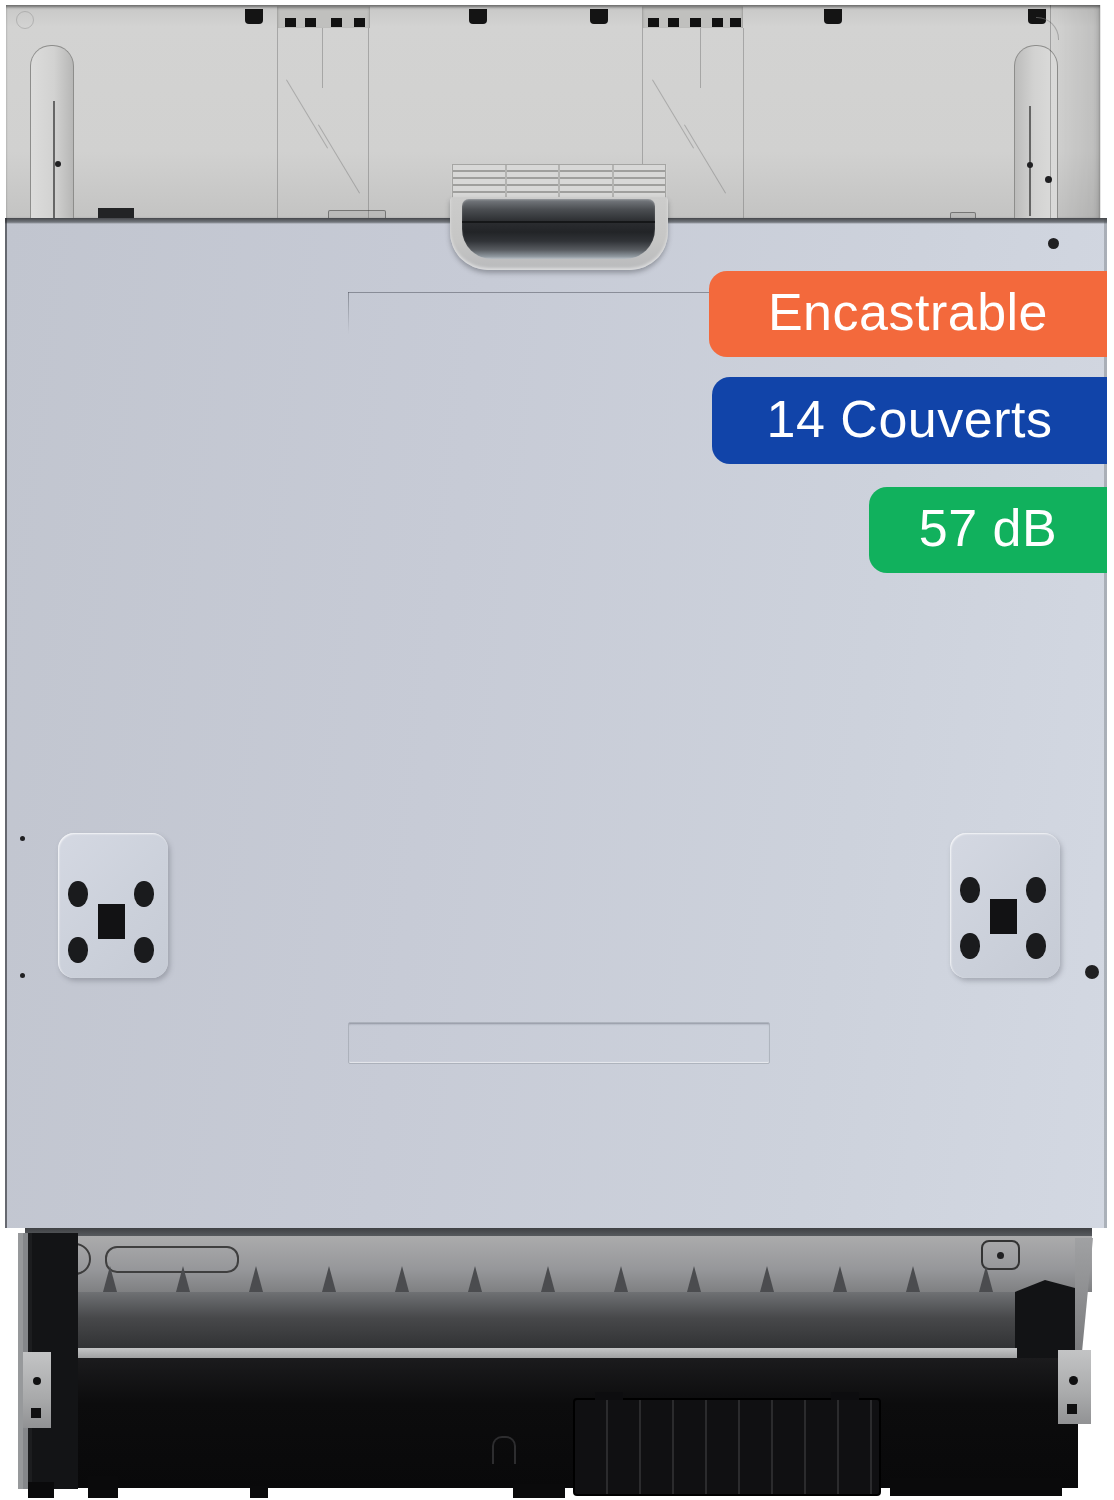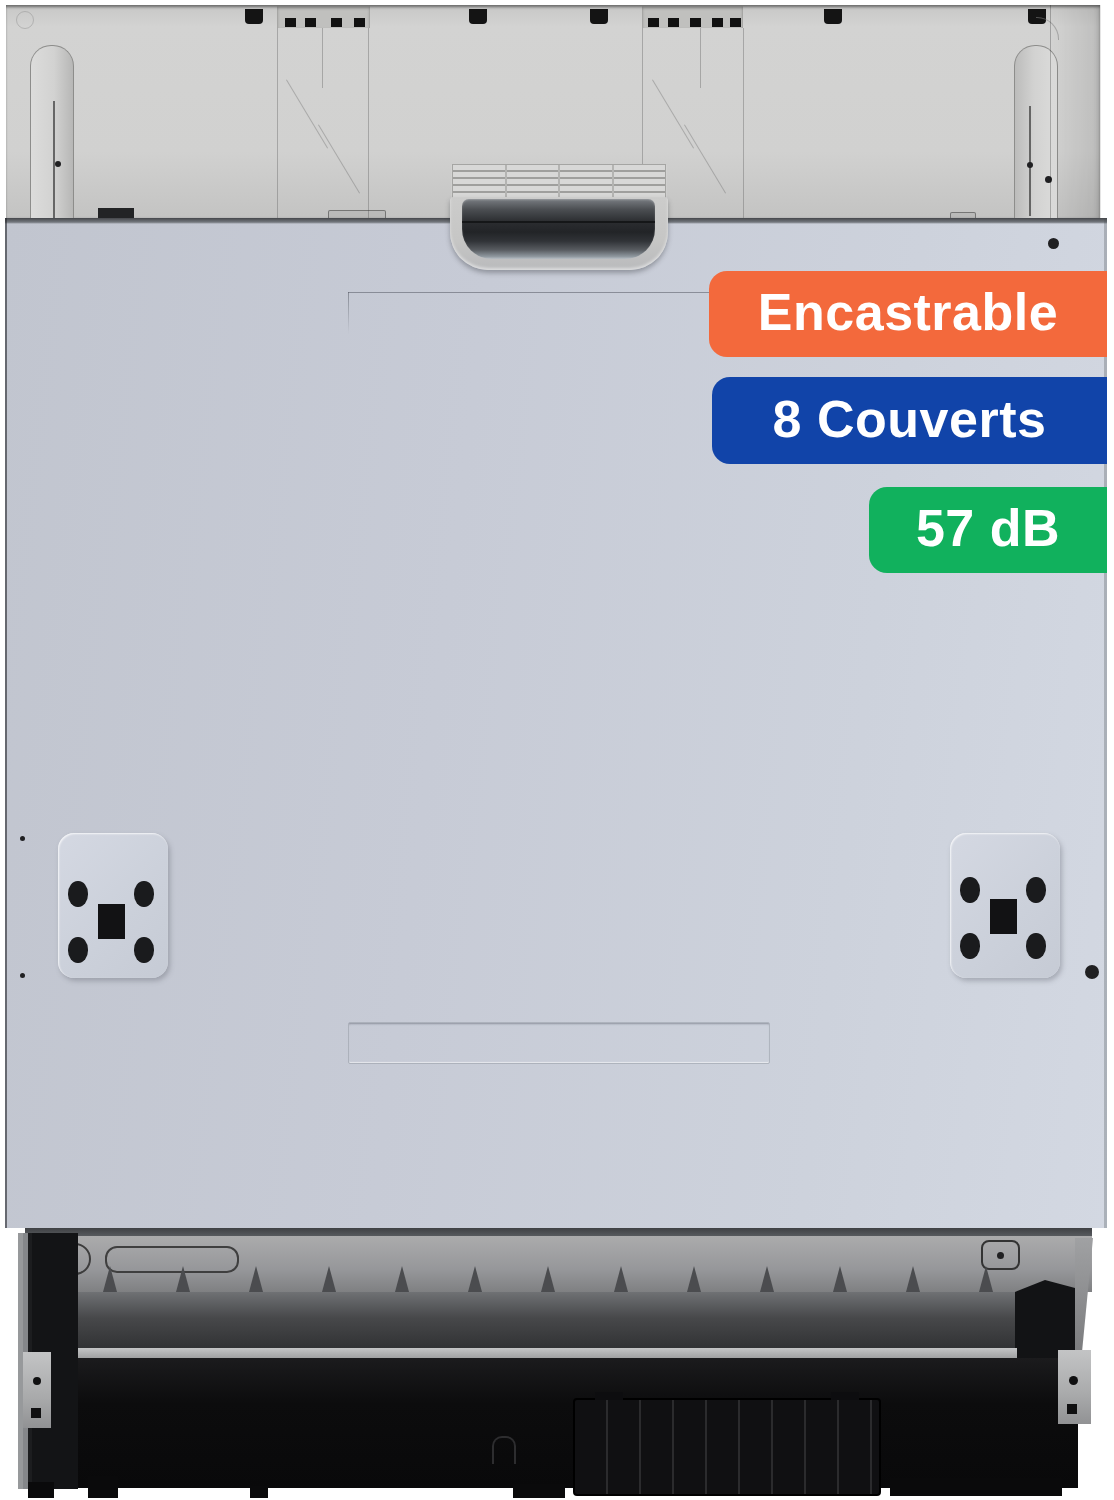--- a/index.html
+++ b/index.html
@@ -72,21 +72,21 @@
     border-radius:7px 7px 30px 30px;
     background:linear-gradient(180deg,#787c81 0%,#4a4d51 18%,#2b2d30 38%,#222427 55%,#303337 70%,#585c61 85%,#9099a0 96%,#b8bec4 100%);
     box-shadow:inset 0 1px 2px rgba(255,255,255,.25);
   }
   .handle-line{left:0;top:22px;width:100%;height:2px;background:rgba(16,17,19,.8);}
 
   
   .badge{
     display:flex;align-items:center;justify-content:center;
     border-radius:18px 0 0 18px;color:#ffffff;
-    font-size:52px;font-weight:700;letter-spacing:.5px;
+    font-size:52px;font-weight:400;letter-spacing:.5px;
   }
   .badge span{transform:translateY(-2px);}
 
   
   .base-gap{left:25px;top:1228px;width:1067px;height:9px;background:linear-gradient(180deg,#3f4144,#5a5d61);}
   .base-strip{left:25px;top:1236px;width:1067px;height:56px;background:linear-gradient(180deg,#ababac 0%,#96979a 60%,#7f8082 100%);}
   .circle-detail{left:34px;top:7px;width:28px;height:28px;border:2px solid #3c3c3c;border-radius:50%;display:flex;align-items:center;justify-content:center;}
   .circle-detail .dot{width:6px;height:6px;}
   .pill-detail{left:80px;top:10px;width:130px;height:23px;border:2px solid #3f3f3f;border-radius:12px;}
   .tab-right{left:956px;top:4px;width:35px;height:26px;border:2px solid #333;border-radius:8px;display:flex;align-items:center;justify-content:center;}
@@ -204,21 +204,21 @@
 
   <div class="abs handle-recess"></div>
   <div class="abs handle">
     <div class="abs handle-line"></div>
   </div>
 
   <div class="abs badge" style="left: 709px; top: 271px; width: 398px; height: 86px; background: rgb(243, 105, 60);">
     <span>Encastrable</span>
   </div>
   <div class="abs badge" style="left: 712px; top: 377px; width: 395px; height: 87px; background: rgb(17, 68, 169);">
-    <span>8 Couverts</span>
+    <span>14 Couverts</span>
   </div>
   <div class="abs badge" style="left: 869px; top: 487px; width: 238px; height: 86px; background: rgb(17, 177, 93);">
     <span>57 dB</span>
   </div>
 
   <div class="abs base-gap"></div>
   <div class="abs base-strip">
     <div class="abs circle-detail">
       <div class="dot"></div>
     </div>

